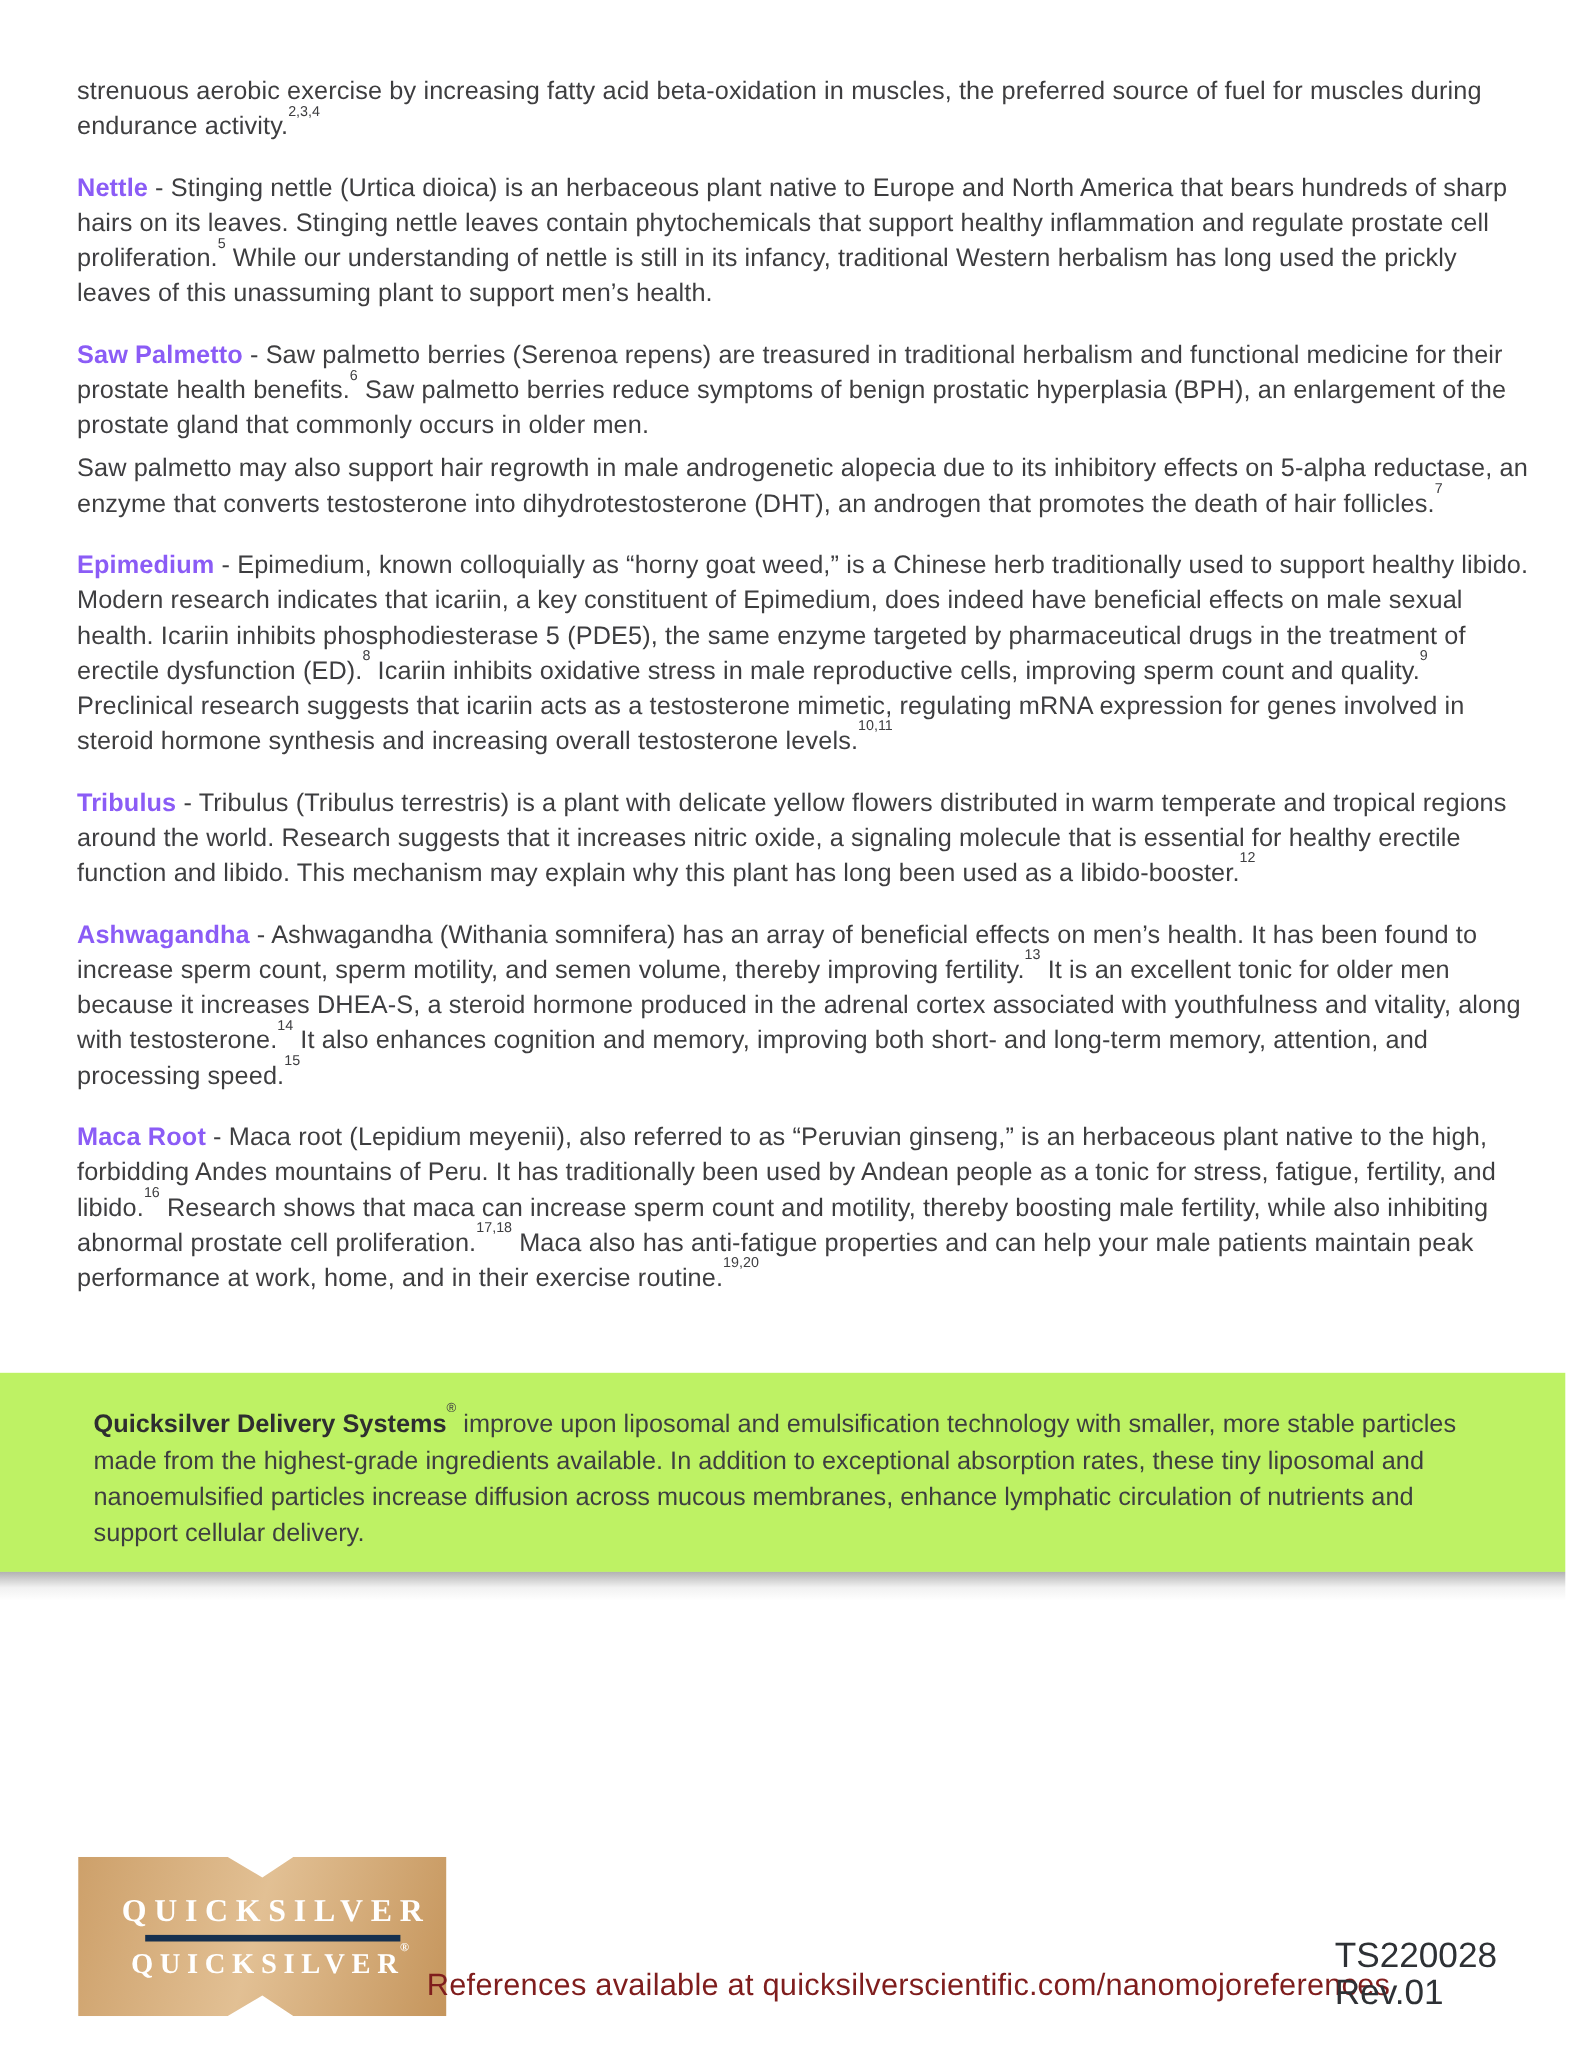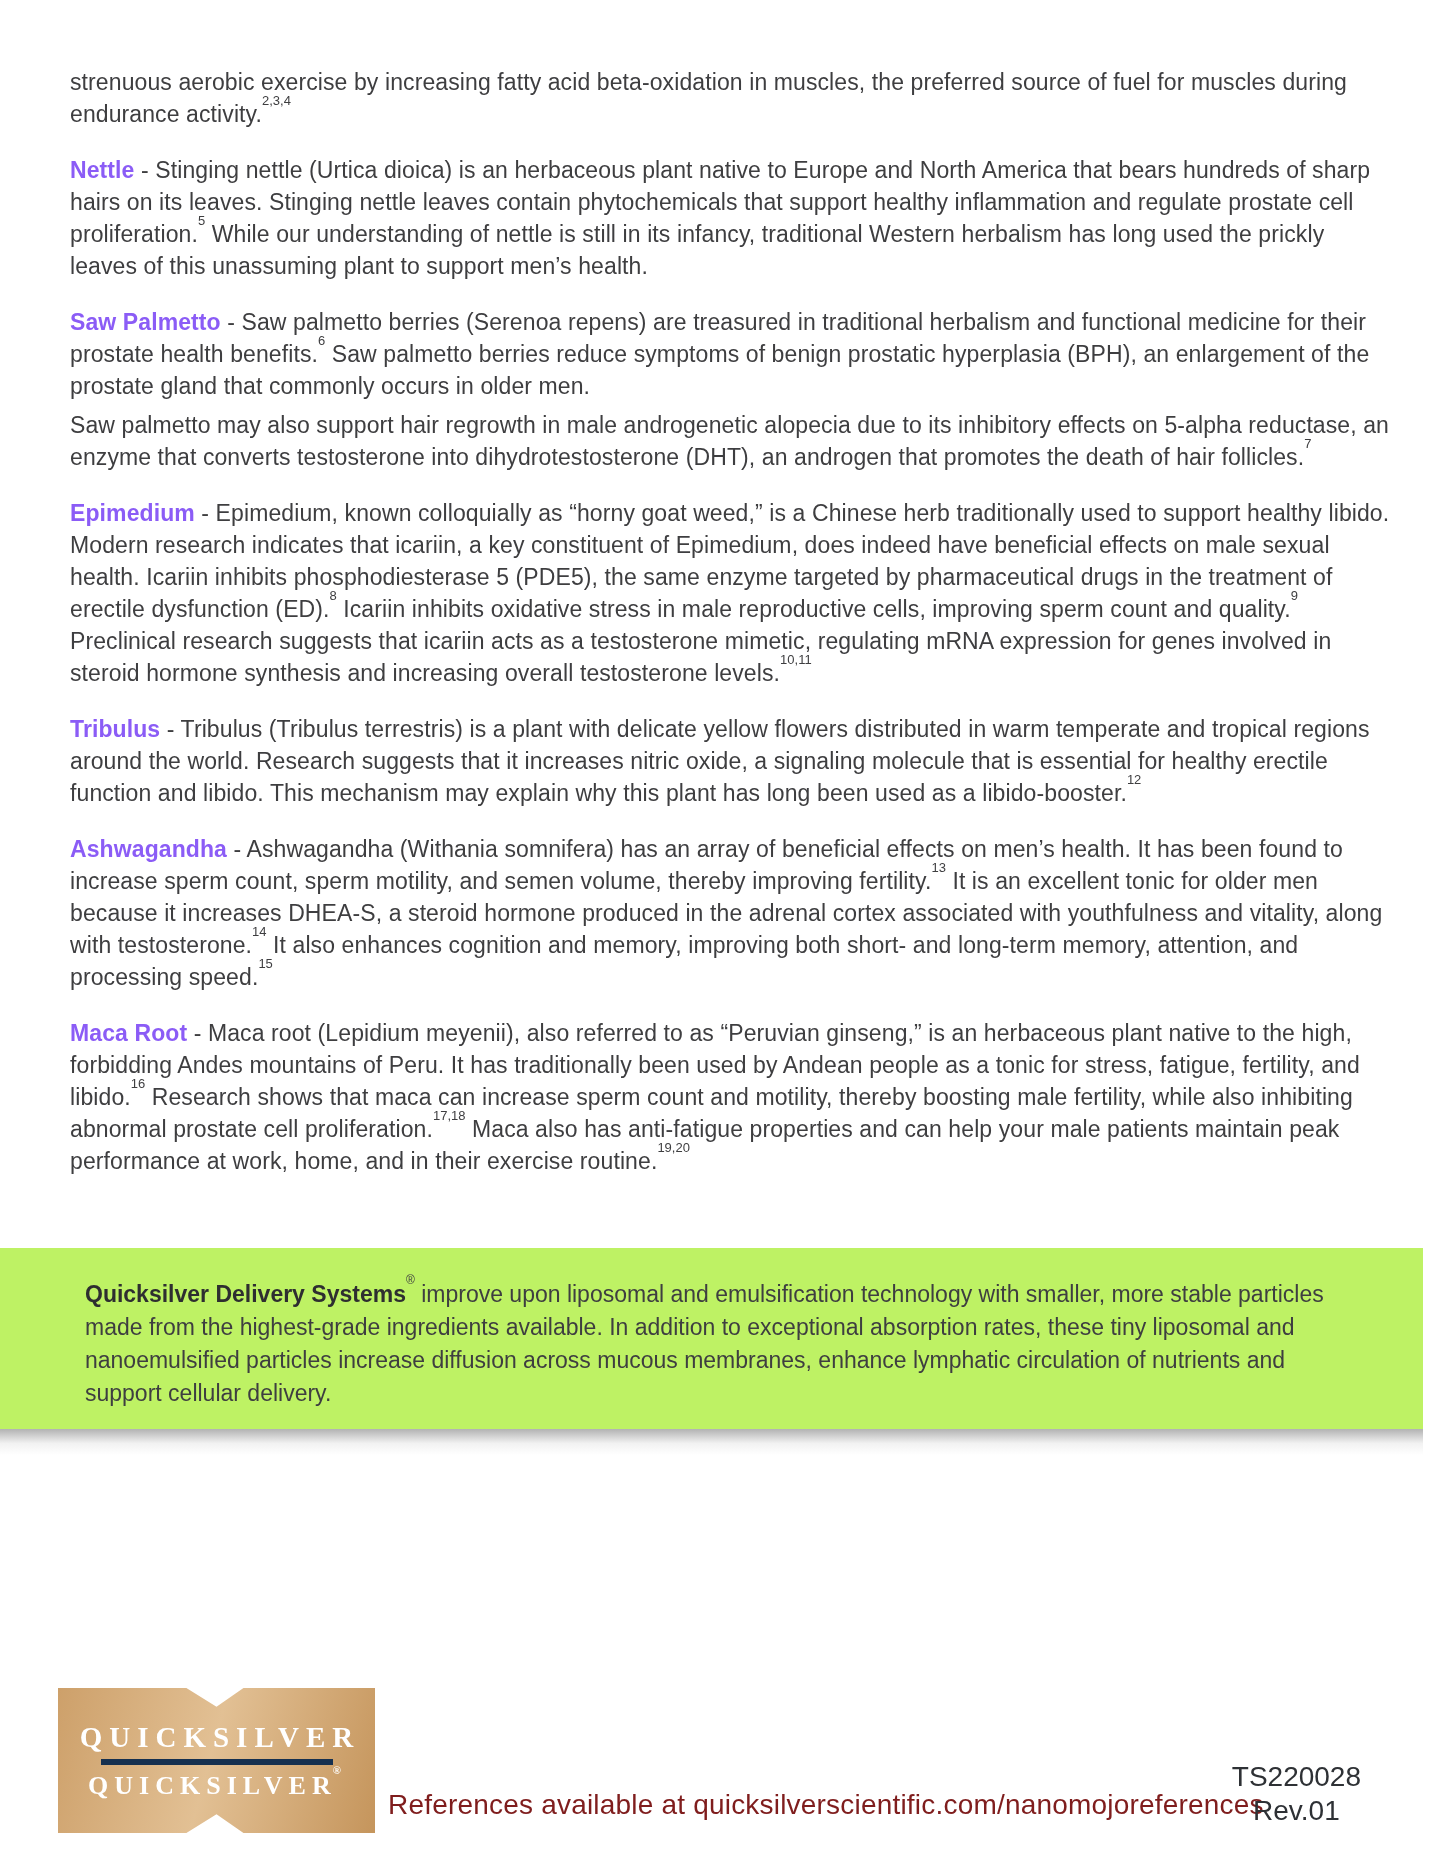--- a/index.html
+++ b/index.html
@@ -59,27 +59,28 @@
   .callout-shadow {
     position:absolute;
     left:0; top:1429px;
     width:1445px; height:26px;
     background:linear-gradient(to bottom, rgba(115,115,115,0.55), rgba(180,180,180,0.18) 55%, rgba(255,255,255,0));
   }
 
   
   .logo {
     position:absolute;
-    left:58px; top:1688px;
+    left:71px; top:1688px;
     width:317px; height:145px;
     background:linear-gradient(105deg, #cda06a 0%, #e2c094 48%, #c5955c 100%);
     clip-path:polygon(0 0, 40.5% 0, 50% 13%, 58.5% 0, 100% 0, 100% 100%, 58.5% 100%, 50% 87%, 40.5% 100%, 0 100%);
     display:flex; flex-direction:column;
     align-items:center; justify-content:center;
     text-align:center;
+    padding-left:18px;
   }
   .logo-line1 {
     font-family:"Liberation Serif", serif;
     font-weight:700;
     font-size:29px;
     letter-spacing:7px;
     padding-left:7px;
     color:#ffffff;
   }
   .logo-rule {
@@ -101,22 +102,22 @@
     position:absolute;
     left:388px; top:1789px;
     font-size:28px;
     color:#7f1d1d;
     letter-spacing:0.2px;
     white-space:nowrap;
   }
   .doccode {
     position:absolute;
     right:62px; top:1760px;
-    text-align:center;
-    font-size:28px;
+    text-align:left;
+    font-size:32px;
     line-height:34px;
     color:#2e3135;
   }
 </style>
 </head>
 <body>
 
 <div class="page">
 
   <main class="article" id="article">

